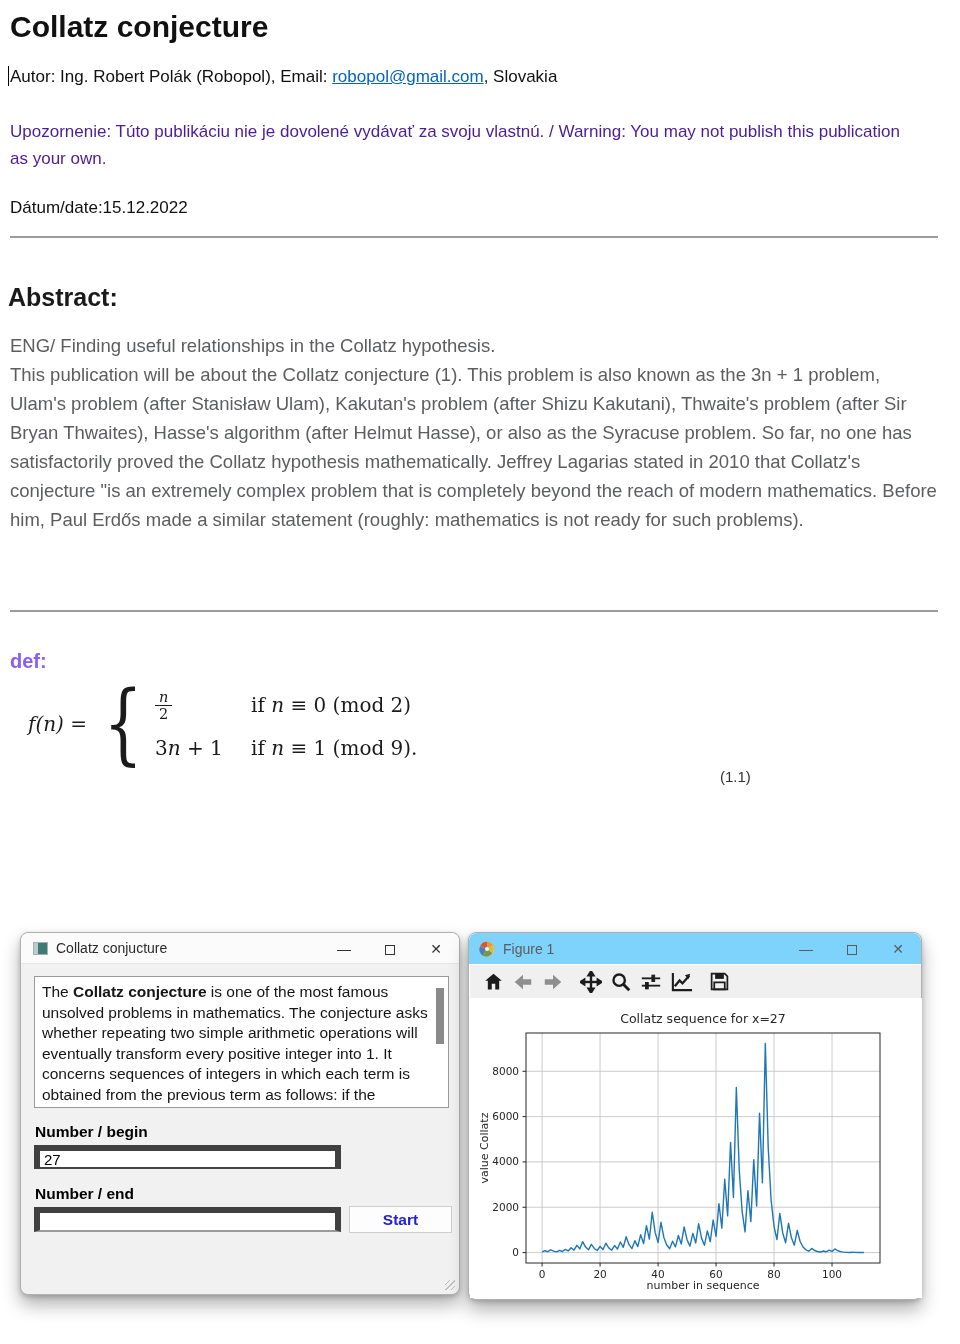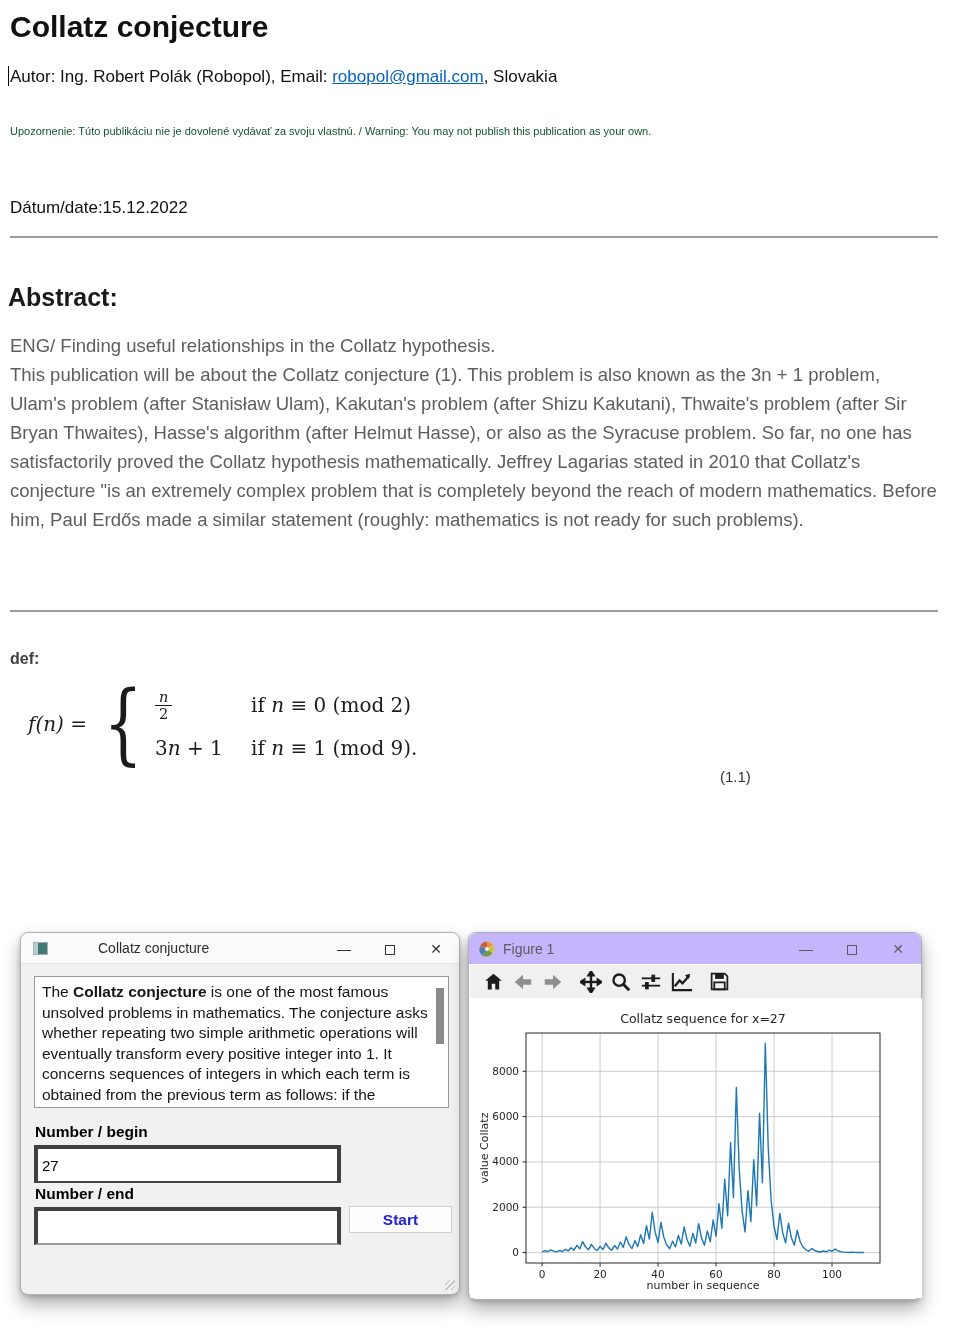--- a/index.html
+++ b/index.html
@@ -3,70 +3,70 @@
 <meta charset="utf-8">
 <style>
   * { margin:0; padding:0; box-sizing:border-box; }
   body { width:960px; height:1344px; background:#ffffff; font-family:"Liberation Sans", sans-serif; }
   #page { position:relative; width:960px; height:1344px; overflow:hidden; }
 
   .doc-title { position:absolute; left:10px; top:10px; font-size:30px; color:#111; letter-spacing:0; }
   .author-line { position:absolute; left:8px; top:66px; font-size:17px; color:#111; }
   .caret { display:inline-block; width:1px; height:20px; background:#000; vertical-align:-4px; margin-right:1px; }
   .email-link { color:#0563c1; text-decoration:underline; cursor:pointer; }
-  .warning-line { position:absolute; left:10px; top:118px; width:912px; font-size:11px; line-height:27px; color:#14532d; }
+  .warning-line { position:absolute; left:10px; top:118px; width:912px; font-size:17px; line-height:27px; color:#4c1d95; }
   .date-line { position:absolute; left:10px; top:198px; font-size:17px; color:#111; }
   .rule { position:absolute; left:10px; width:928px; height:0; border-top:2px solid #9b9b9b; }
   #rule1 { top:236px; }
   #rule2 { top:610px; }
 
   .section-h { position:absolute; left:8px; font-size:25px; color:#1a1a1a; }
   #abstract-h { top:283px; }
   #source-h { top:858px; }
   .abstract-p { position:absolute; left:10px; top:331px; width:930px; font-size:18.5px; line-height:29px; color:#5c5d5f; }
 
-  .def-label { position:absolute; left:10px; top:650px; font-size:16px; font-weight:bold; color:#404040; }
+  .def-label { position:absolute; left:10px; top:650px; font-size:20px; font-weight:bold; color:#8b5cf6; }
 
   .formula { position:absolute; left:28px; top:680px; display:flex; align-items:center; font-family:"DejaVu Serif", serif; font-size:20px; color:#1b1b1b; }
   .formula .lhs { margin-right:8px; font-style:italic; }
   .formula .brace { font-size:88px; line-height:88px; font-weight:400; transform:scaleX(.7); margin-right:4px; color:#1b1b1b; }
   .cases { display:flex; flex-direction:column; gap:14px; }
   .case-row { display:flex; align-items:center; }
   .case-val { width:96px; }
   .frac { display:inline-block; text-align:center; vertical-align:middle; font-size:14.5px; }
   .frac .num { display:block; font-style:italic; padding:0 4px; }
   .frac .den { display:block; border-top:1px solid #1b1b1b; padding:0 4px; }
   .it { font-style:italic; }
   .eq-number { position:absolute; left:720px; top:768px; font-size:15px; color:#333; }
 
   
   .win { position:absolute; border:1px solid #b0b0b0; border-radius:8px; box-shadow:0 10px 18px rgba(0,0,0,.30), 0 2px 5px rgba(0,0,0,.18); }
   #app-win { left:20px; top:932px; width:440px; height:363px; background:#f1f1f1; }
   #fig-win { left:468px; top:932px; width:454px; height:368px; background:#ffffff; }
 
   .titlebar { position:relative; height:31px; display:flex; align-items:center; border-radius:8px 8px 0 0; }
-  #app-win .titlebar { background:#fbfbfb; border-bottom:1px solid #e4e4e4;gap:42px; }
-  #fig-win .titlebar { background:#c4b5fd; }
+  #app-win .titlebar { background:#fbfbfb; border-bottom:1px solid #e4e4e4; }
+  #fig-win .titlebar { background:#7dd3fc; }
   .win-title { font-size:14px; color:#2a2a2a; margin-left:8px; }
   #fig-win .win-title { color:#5c5c5c; }
   .win-controls { position:absolute; right:0; top:0; height:31px; display:flex; align-items:center; }
   .ctrl { width:46px; text-align:center; font-size:14px; color:#333; cursor:default; }
   #fig-win .ctrl { color:#5c5c5c; }
   .maxbox { display:inline-block; width:10px; height:10px; border:1.2px solid #333; vertical-align:middle; }
   #fig-win .maxbox { border-color:#5c5c5c; }
 
   .app-icon { width:15px; height:13px; margin-left:12px; border:1px solid #9fb4b2; background:linear-gradient(90deg, #b9cdd1 0 4px, #3f7a74 4px 100%); }
   .fig-icon { margin-left:10px; width:16px; height:16px; }
 
   .textbox { position:absolute; left:13px; top:43px; width:415px; height:132px; background:#fff; border:1px solid #999; overflow:hidden; padding:5px 20px 0 7px; font-size:15.5px; line-height:20.5px; color:#151515; }
   .textbox b { font-weight:bold; }
   .tb-scroll { position:absolute; right:4px; top:11px; width:8px; height:56px; background:#8a8a8a; }
 
   .field-label { position:absolute; left:14px; font-size:15.5px; font-weight:bold; color:#000000; }
-  .entry { position:absolute; left:13px; width:307px; height:24px; background:#fff; border:4px solid #404040; font-size:15px; color:#000; padding:16px 4px; font-family:"Liberation Sans", sans-serif; }
+  .entry { position:absolute; left:13px; width:307px; height:24px; background:#fff; border:6px solid #404040; font-size:15px; color:#000; padding:0 4px; font-family:"Liberation Sans", sans-serif; }
   #entry-begin { top:212px; border-bottom:2px solid #444; }
   #entry-end { top:274px; height:25px; border-bottom:2px solid #9a9a9a; }
   .start-btn { position:absolute; left:328px; top:273px; width:103px; height:27px; background:#fdfdfd; border:1px solid #cfcfcf; font-size:15.5px; font-weight:bold; color:#2222cf; font-family:Liberation Sans, sans-serif; cursor:pointer; }
   .resize-grip { position:absolute; right:4px; bottom:4px; width:10px; height:10px; background:repeating-linear-gradient(135deg, transparent 0 3px, #b0b0b0 3px 4px); opacity:.8; }
 
   .toolbar { position:absolute; left:1px; top:32px; width:451px; height:33px; background:#f0f0f0; display:flex; align-items:center; }
   .tool { width:30px; height:24px; display:flex; align-items:center; justify-content:center; cursor:pointer; }
   .tool.gap { margin-left:8px; }
   .chart-area { position:absolute; left:1px; top:65px; width:452px; height:300px; background:#fff; border-radius:0 0 8px 8px; }
 </style>

